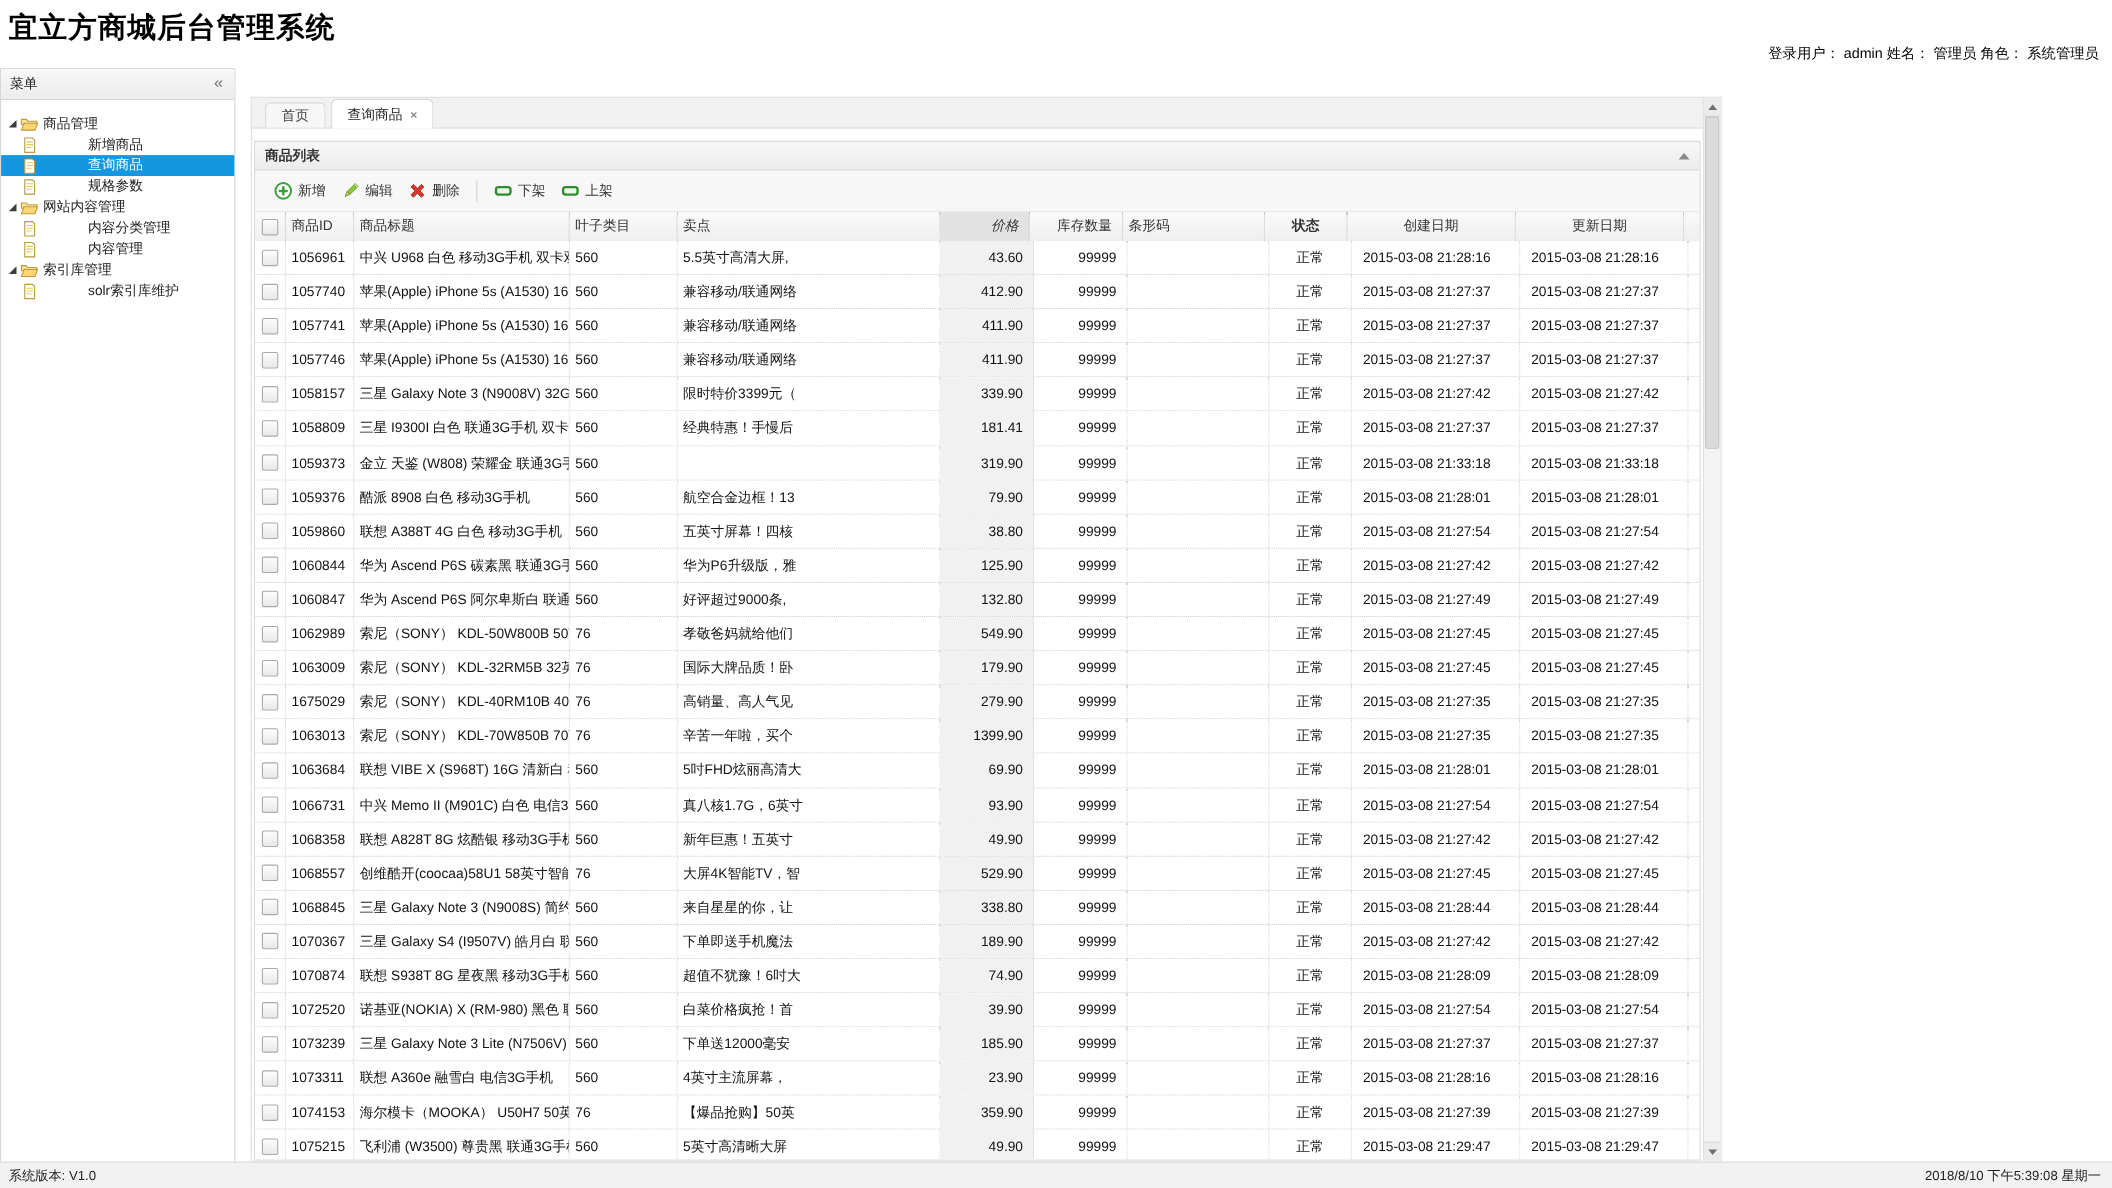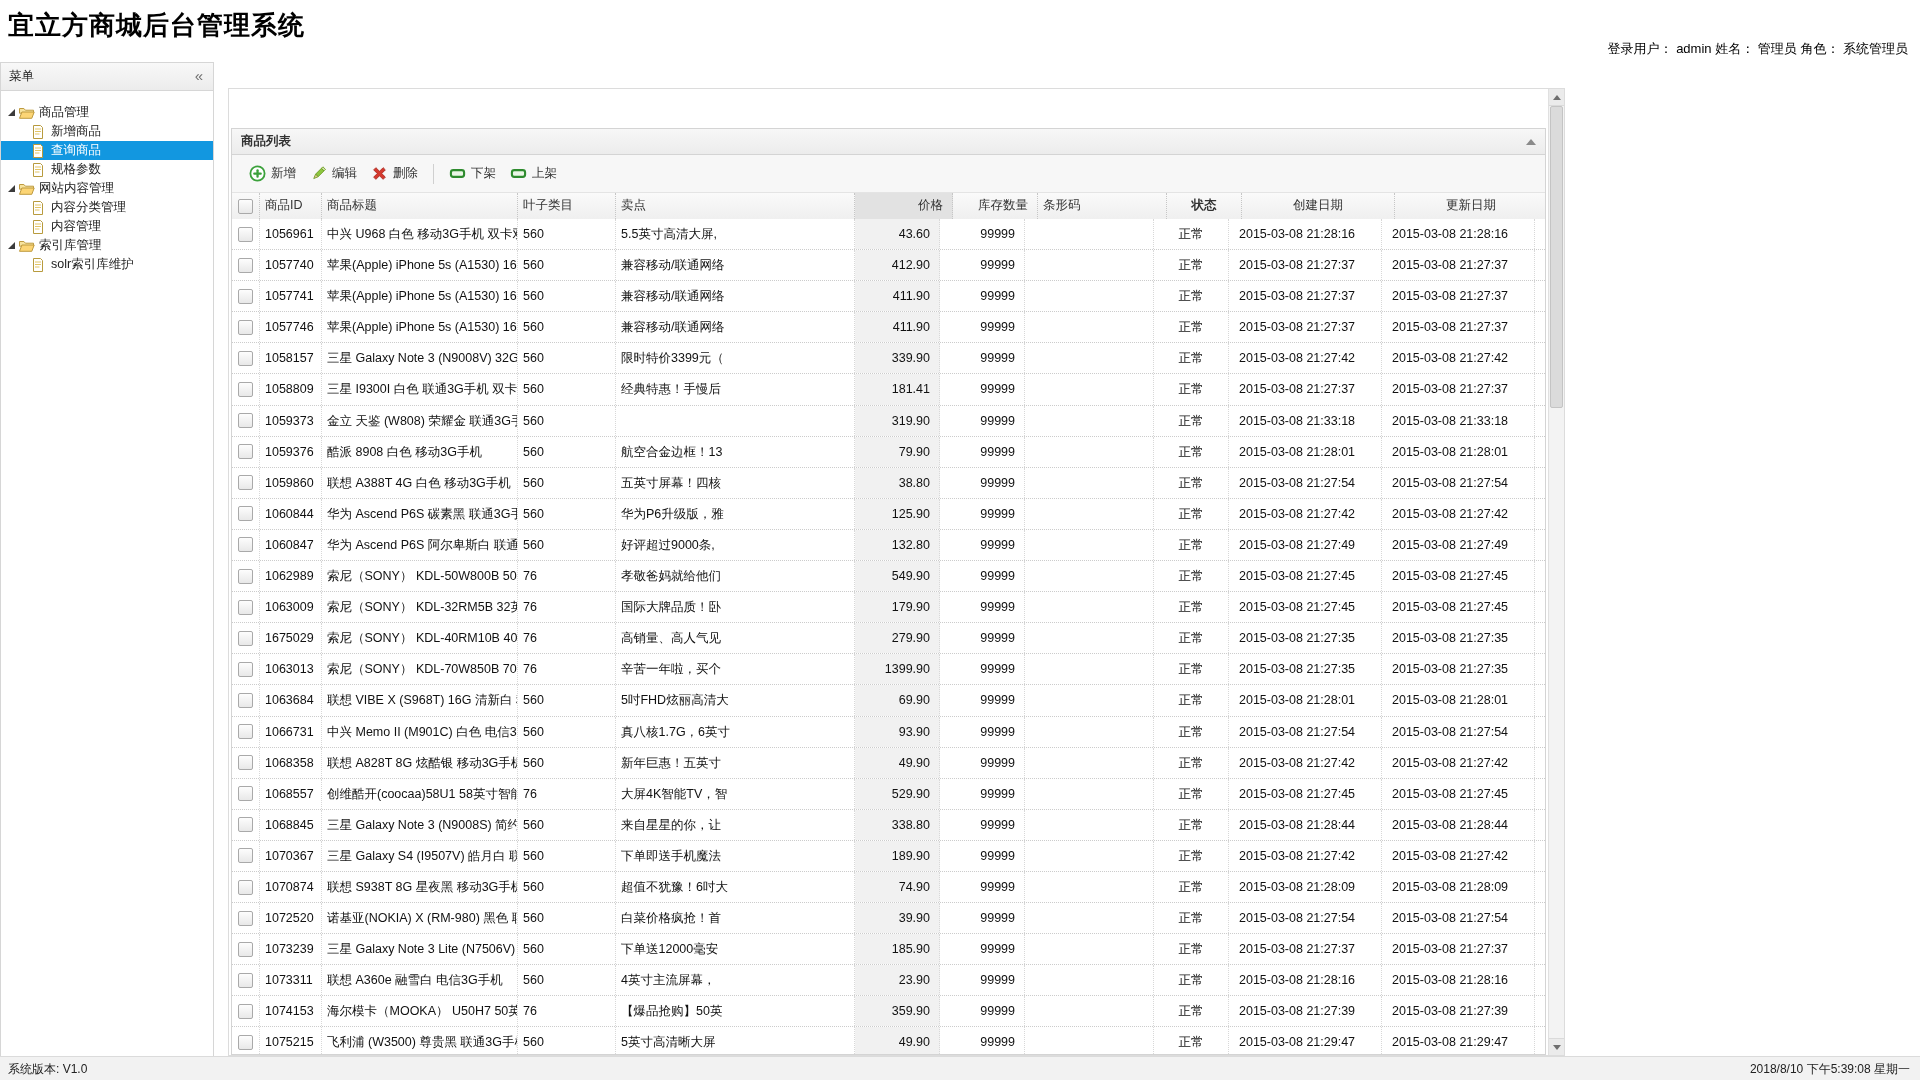--- a/index.html
+++ b/index.html
@@ -13,21 +13,21 @@
 
   
   .sidebar { position:absolute; left:0; top:62px; width:214px; bottom:12px; border:1px solid #D6D6D6; box-sizing:border-box; background:#fff; }
   .sidebar-header { height:27px; line-height:26px; background:linear-gradient(#F8F8F8,#ECECEC); border-bottom:1px solid #D6D6D6; font-size:12.5px; color:#222; padding:0 8px; position:relative; }
   .sidebar-collapse { position:absolute; right:10px; top:0; color:#707070; font-size:15px; cursor:pointer; }
   .tree { padding-top:12px; font-size:12.5px; color:#222; }
   .tree-node { height:19px; display:flex; align-items:center; cursor:pointer; white-space:nowrap; }
   .tree-node .arrow { width:0; height:0; border-bottom:7px solid #3b3b3b; border-left:7px solid transparent; margin-left:7px; margin-right:3px; }
   .tree-node .ticon { width:17px; height:16px; margin-right:4px; display:inline-flex; }
   .tree-node .tlabel { line-height:19px; }
-  .tree-node.child { padding-left:29px; }
+  .tree-node.child { padding-left:18px;gap:40px; }
   .tree-node.selected { background:#1297E0; color:#fff; }
 
   
   .main { position:absolute; left:228px; top:88px; width:1337px; bottom:24px; border:1px solid #DCDCDC; box-sizing:border-box; background:#fff; }
   .tab-strip { position:absolute; left:0; top:0; right:16px; height:28px; background:#F1F1F1; border-bottom:1px solid #D4D4D4; display:flex; align-items:flex-end; padding-left:12px; box-sizing:border-box; }
   .tab { border:1px solid #D4D4D4; border-bottom:none; background:#F7F7F7; border-radius:5px 5px 0 0; padding:0 14px; height:22px; line-height:22px; font-size:12.5px; color:#444; margin-right:5px; cursor:pointer; }
   .tab.active { background:#fff; height:26px; line-height:26px; margin-bottom:-1px; color:#222; }
   .tab .close { margin-left:7px; color:#8a8a8a; font-weight:bold; font-size:11px; }
 
   .content { position:absolute; left:0; top:28px; right:16px; bottom:0; background:#fff; }
@@ -179,20 +179,24 @@
             <line x1="5" y1="7.5" x2="11" y2="7.5" stroke="#E3C565"></line>
             <line x1="5" y1="10" x2="9.5" y2="10" stroke="#E3C565"></line>
           </svg>
         </span>
         <span class="tlabel">solr索引库维护</span>
       </div>
     </div>
 </div>
 
 <div class="main">
+  <div class="tab-strip" id="tabs">
+      <div class="tab"><span>首页</span></div>
+      <div class="tab active"><span>查询商品</span><span class="close">×</span></div>
+    </div>
   <div class="content">
     <div class="panel">
       <div class="panel-header">
         <span>商品列表</span>
         <span class="panel-collapse"></span>
       </div>
       <div class="toolbar" id="toolbar">
           <div class="tb-btn">
             <span class="tb-ic">
               <svg width="17" height="17" viewBox="0 0 17 17">
@@ -242,21 +246,21 @@
           </div>
         </div>
       <div class="grid-header" id="grid-header">
           <div class="gh-cell cbx-cell" style="width: 28px;">
             <div class="cbx"></div>
           </div>
           <div class="gh-cell" style="width: 62px;">商品ID</div>
           <div class="gh-cell" style="width: 196px;">商品标题</div>
           <div class="gh-cell" style="width: 98px;">叶子类目</div>
           <div class="gh-cell" style="width: 239px;">卖点</div>
-          <div class="gh-cell hl al-r" style="width: 98px;">价格</div>
+          <div class="gh-cell hl al-r" style="width: 81px; font-style: italic;">价格</div>
           <div class="gh-cell al-r" style="width: 85px;">库存数量</div>
           <div class="gh-cell" style="width: 129px;">条形码</div>
           <div class="gh-cell al-c" style="width: 75px; font-weight: bold;">状态</div>
           <div class="gh-cell al-c" style="width: 153px;">创建日期</div>
           <div class="gh-cell al-c" style="width: 153px;">更新日期</div>
           <div class="gh-cell filler"></div>
         </div>
       <div class="grid-body" id="grid-body">
           <div class="grid-row">
             <div class="gr-cell cbx-cell" style="width: 28px;">

